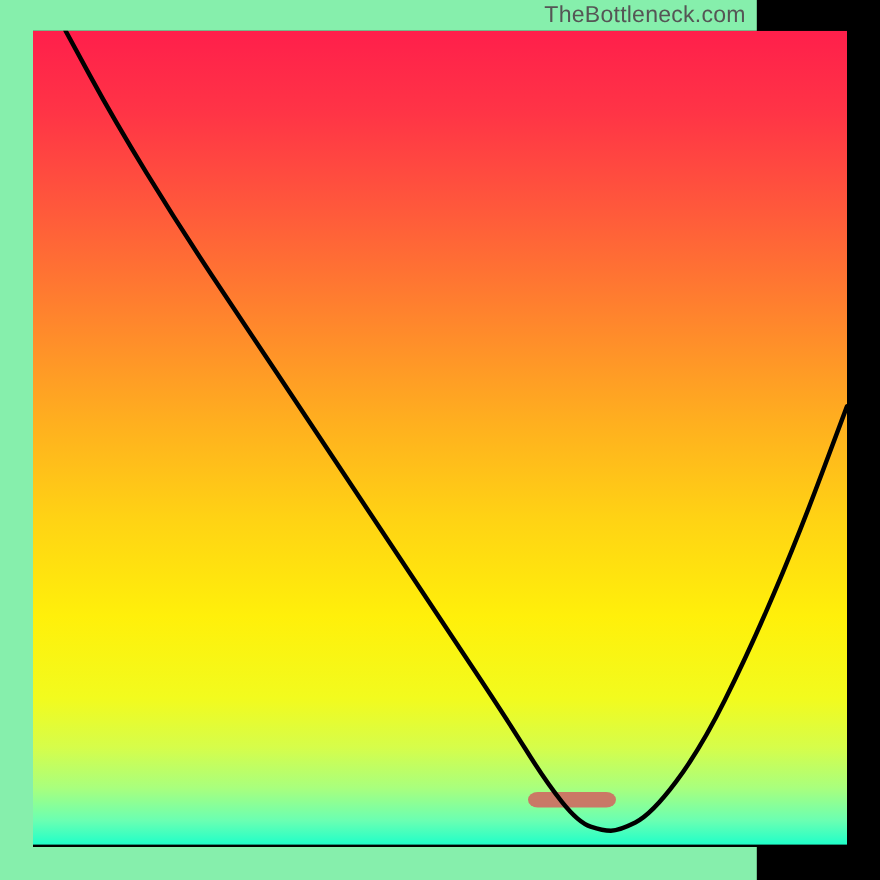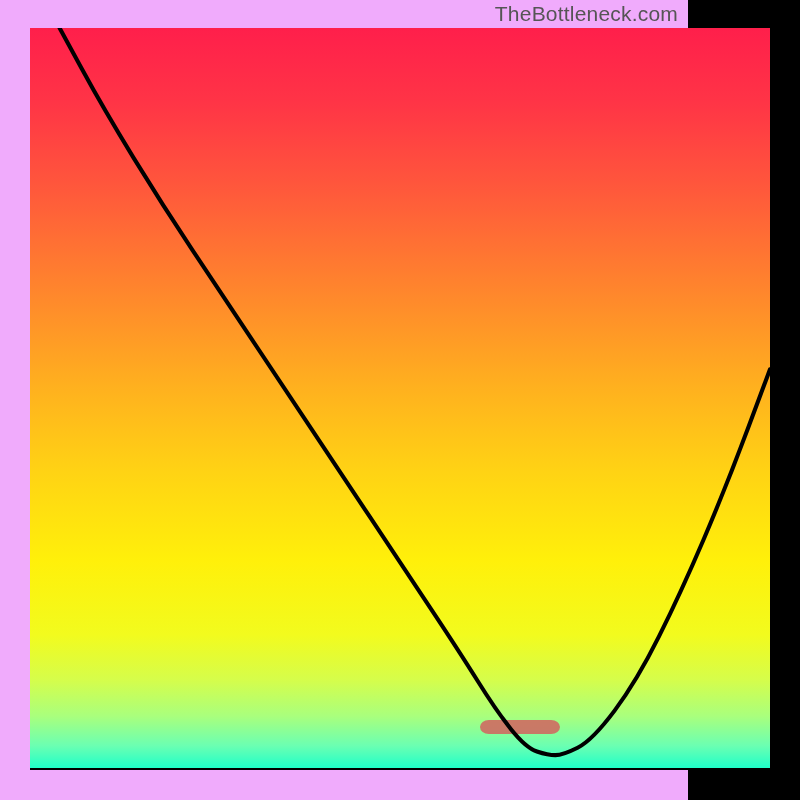--- a/index.html
+++ b/index.html
@@ -8,21 +8,21 @@
     width: 800px;
     height: 800px;
     overflow: hidden;
     background: #000;
     font-family: Arial, Helvetica, sans-serif;
   }
   .chart-wrap {
     position: relative;
     width: 688px;
     height: 800px;
-    background: #f0abfc;
+    background: #86efac;
   }
   .plot-frame {
     position: absolute;
     background: #000;
     box-sizing: border-box;
   }
   .gradient {
     position: absolute;
     inset: 0;
   }

